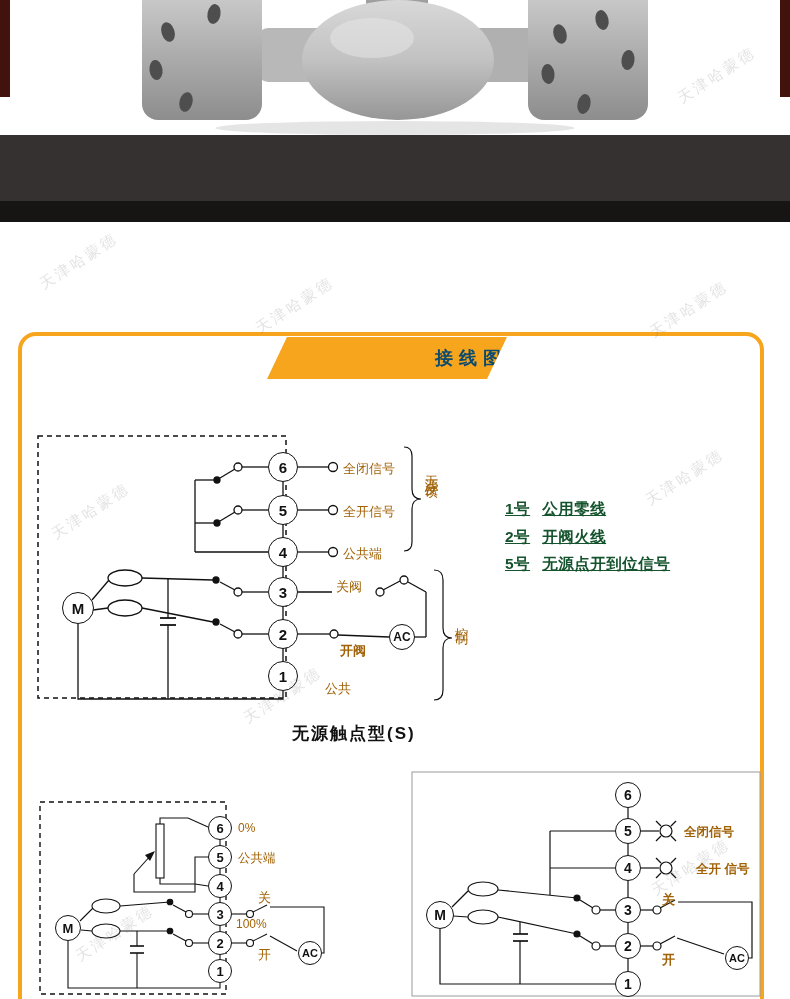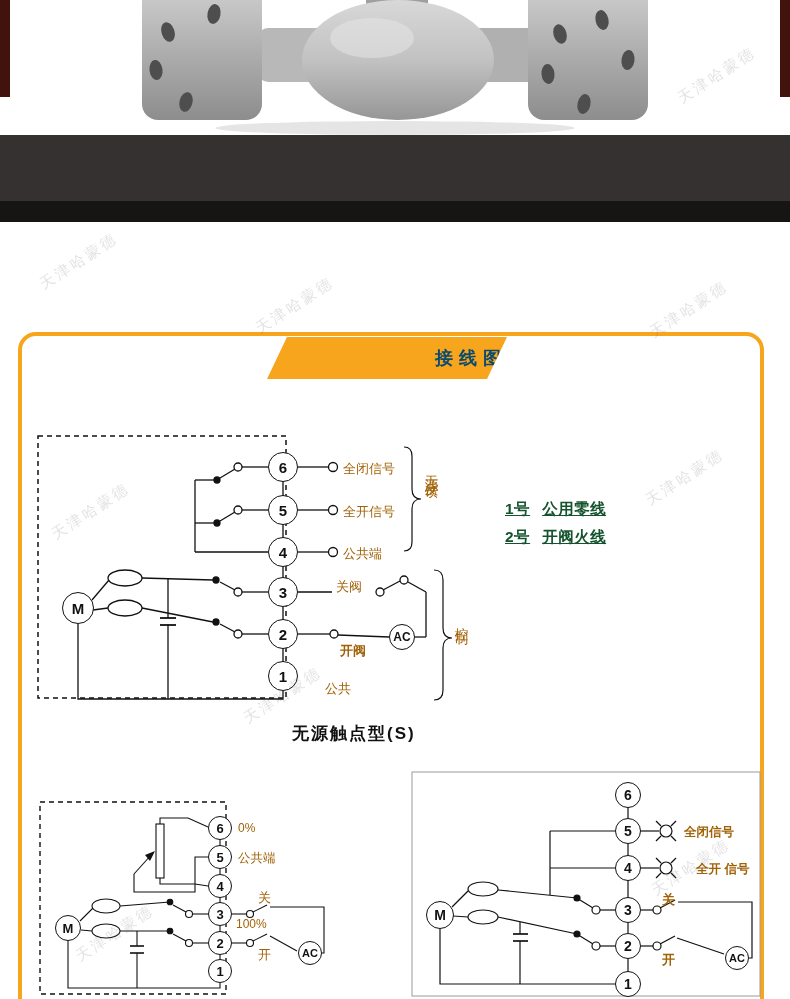--- a/index.html
+++ b/index.html
@@ -171,20 +171,24 @@
 
   <div class="notes">
     <div class="note-row">
         <span class="note-no">1号</span>
         <span>公用零线</span>
       </div>
     <div class="note-row">
         <span class="note-no">2号</span>
         <span>开阀火线</span>
       </div>
+    <div class="note-row">
+        <span class="note-no">5号</span>
+        <span>无源点开到位信号</span>
+      </div>
   </div>
 
   <div class="caption">无源触点型(S)</div>
 
   <div class="diag" style="left:30px;top:790px;width:340px;height:209px;">
     <svg width="340" height="209" viewBox="0 0 340 209" fill="none" stroke="#111" stroke-width="1.1">
       <rect x="10" y="12" width="186" height="192" stroke-width="1.4" stroke-dasharray="5 4"></rect>
       <line x1="190" y1="38" x2="190" y2="181"></line>
 
       <rect x="126" y="34" width="8" height="54" fill="#fff"></rect>

